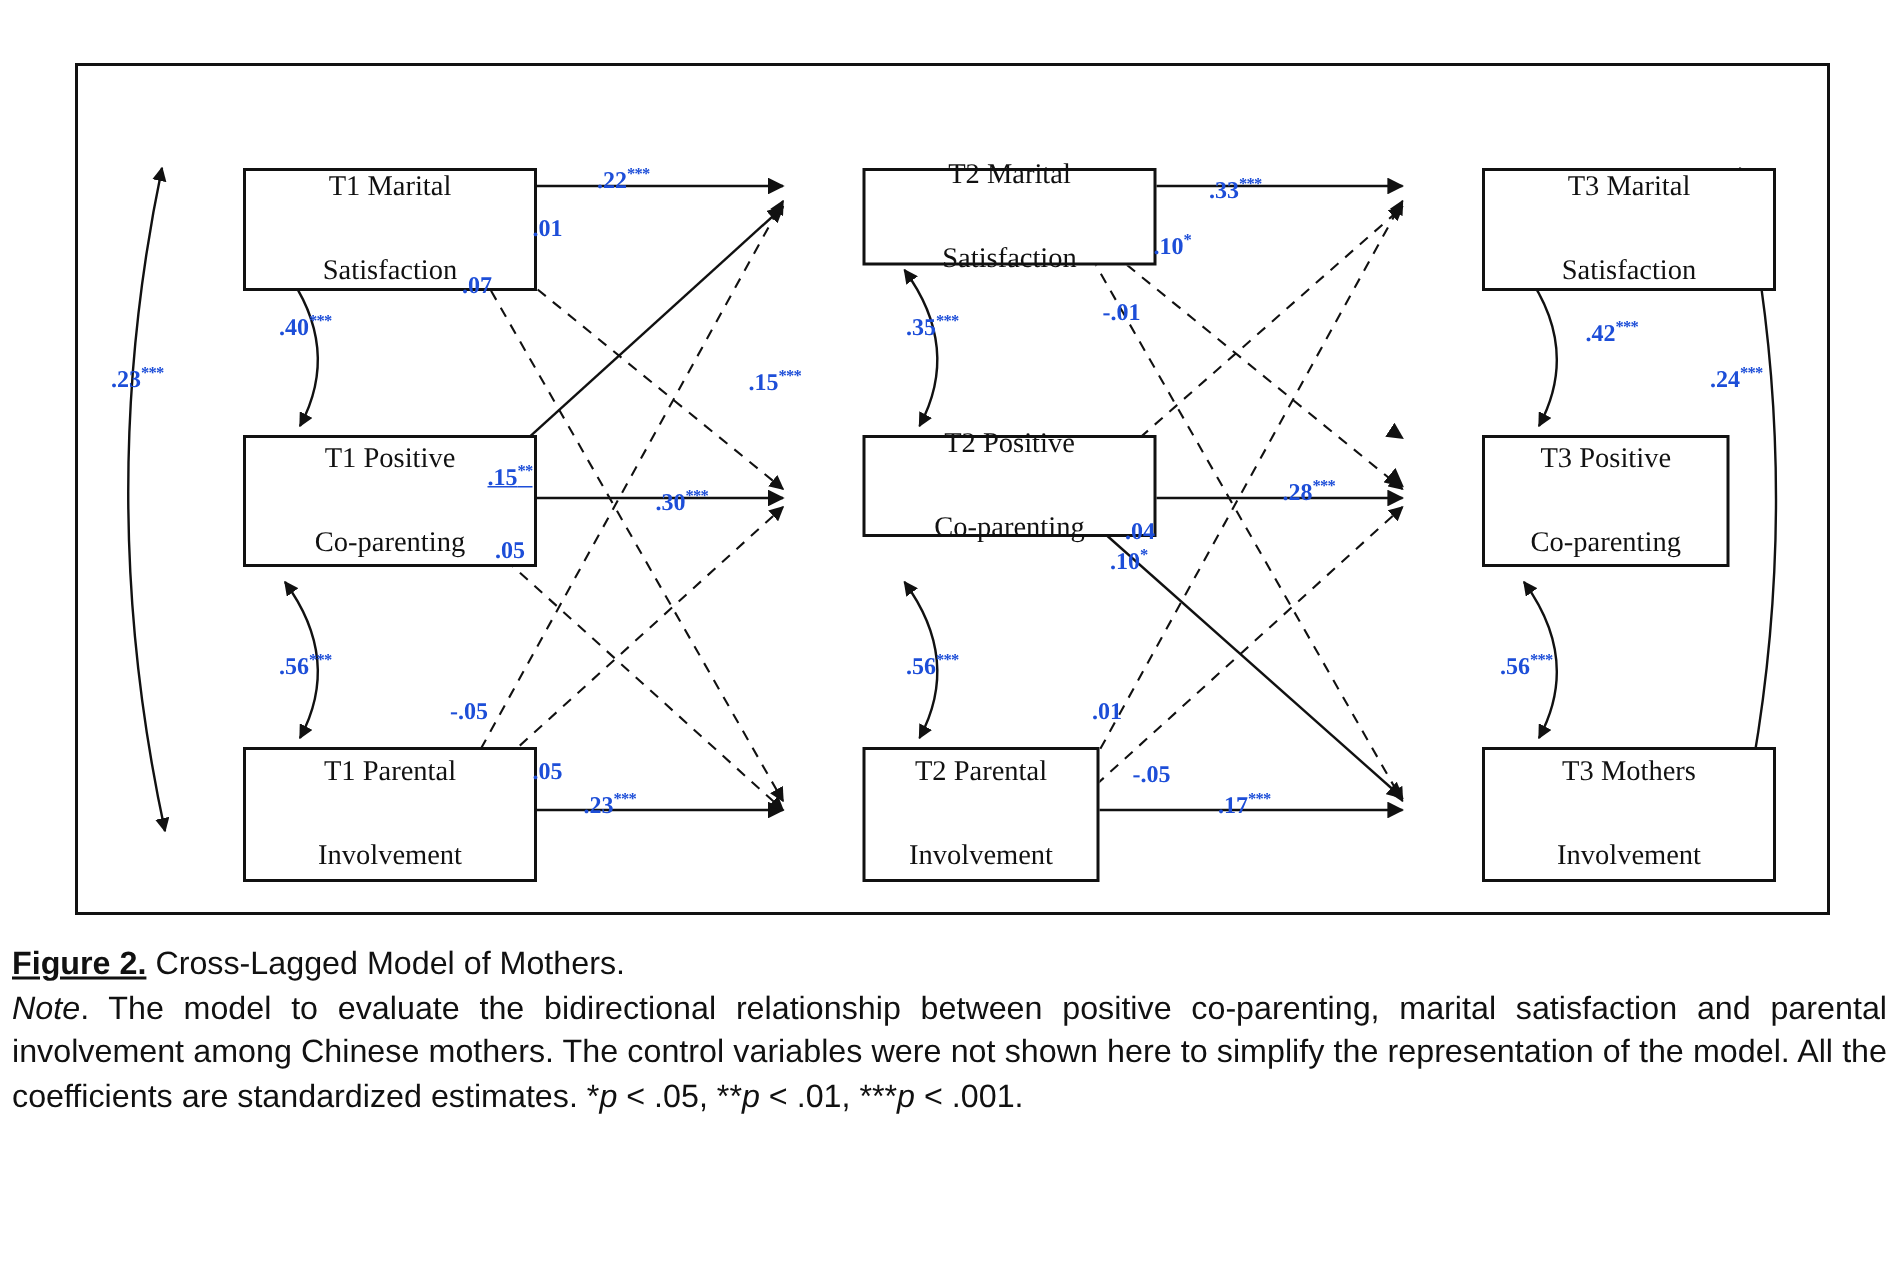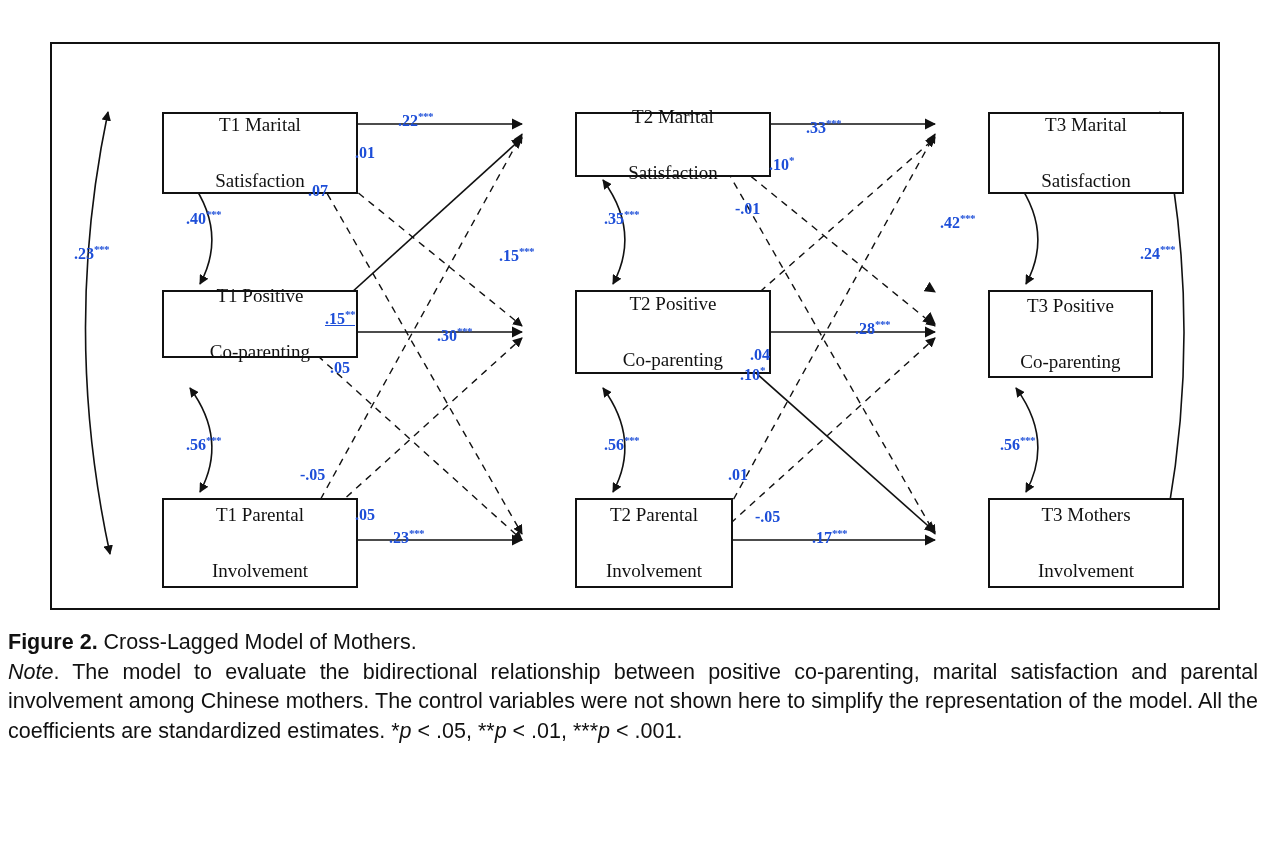--- a/index.html
+++ b/index.html
@@ -71,21 +71,21 @@
     position: absolute;
     left: 8px;
     top: 628px;
     width: 1250px;
     font-family: "Liberation Sans", sans-serif;
     font-size: 21.5px;
     line-height: 1.38;
     color: #111;
     text-align: justify;
   }
-  .caption .figlabel { font-weight: bold; }
+  .caption .figlabel { font-weight: bold; text-decoration: underline; }
   .caption .noteit { font-style: italic; }
   .caption .pit { font-style: italic; }
 </style>
 </head>
 <body>
 
 <div id="figure-wrap">
 
   <div class="panel"></div>
 
@@ -162,25 +162,25 @@
   </div>
   <div class="nodebox" style="left:575px;top:112px;width:196px;height:65px;">
     <span>T2 Marital</span>
     <span>Satisfaction</span>
   </div>
   <div class="nodebox" style="left:988px;top:112px;width:196px;height:82px;">
     <span>T3 Marital</span>
     <span>Satisfaction</span>
   </div>
 
-  <div class="nodebox" style="left:162px;top:290px;width:196px;height:68px;">
+  <div class="nodebox" style="left:162px;top:290px;width:196px;height:88px;">
     <span>T1  Positive</span>
     <span>Co-parenting</span>
   </div>
-  <div class="nodebox" style="left:575px;top:290px;width:196px;height:84px;justify-content:center;">
+  <div class="nodebox" style="left:575px;top:290px;width:196px;height:68px;justify-content:center;">
     <span>T2  Positive</span>
     <span>Co-parenting</span>
   </div>
   <div class="nodebox" style="left:988px;top:290px;width:165px;height:88px;">
     <span>T3  Positive</span>
     <span>Co-parenting</span>
   </div>
 
   <div class="nodebox" style="left:162px;top:498px;width:196px;height:90px;">
     <span>T1 Parental</span>
@@ -213,21 +213,21 @@
   <div class="edgelabel" style="left:812px;top:527px;text-align:center;">
     <span>.17</span><sup>***</sup>
   </div>
 
   <div class="edgelabel" style="left:186px;top:208px;">
     <span>.40</span><sup>***</sup>
   </div>
   <div class="edgelabel" style="left:604px;top:208px;">
     <span>.35</span><sup>***</sup>
   </div>
-  <div class="edgelabel" style="left:940px;top:212px;">
+  <div class="edgelabel" style="left:1057px;top:212px;">
     <span>.42</span><sup>***</sup>
   </div>
   <div class="edgelabel" style="left:186px;top:434px;">
     <span>.56</span><sup>***</sup>
   </div>
   <div class="edgelabel" style="left:604px;top:434px;">
     <span>.56</span><sup>***</sup>
   </div>
   <div class="edgelabel" style="left:1000px;top:434px;">
     <span>.56</span><sup>***</sup>

